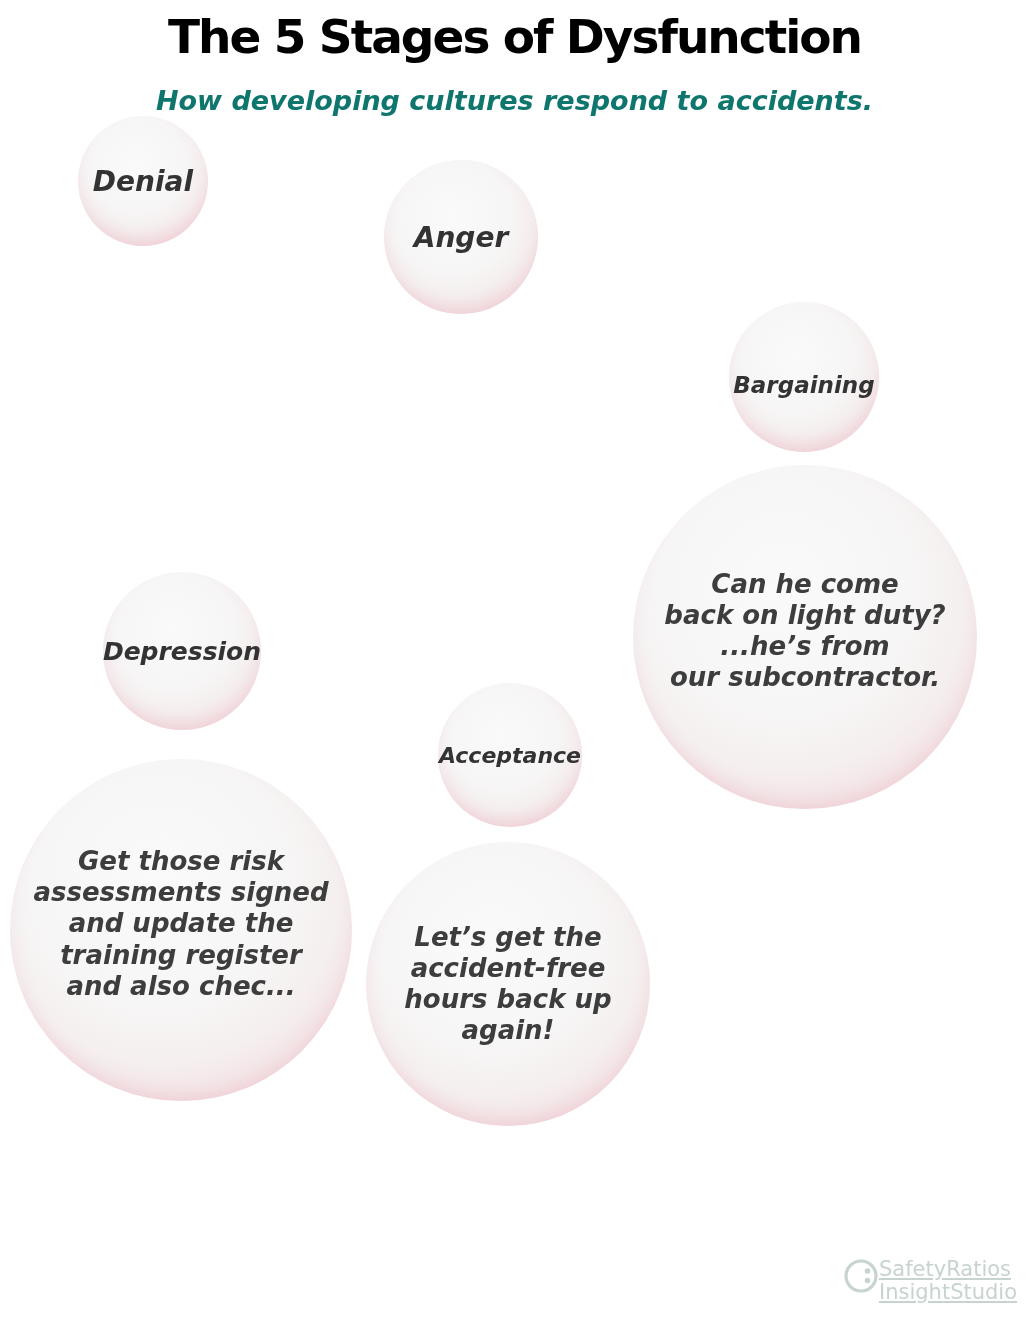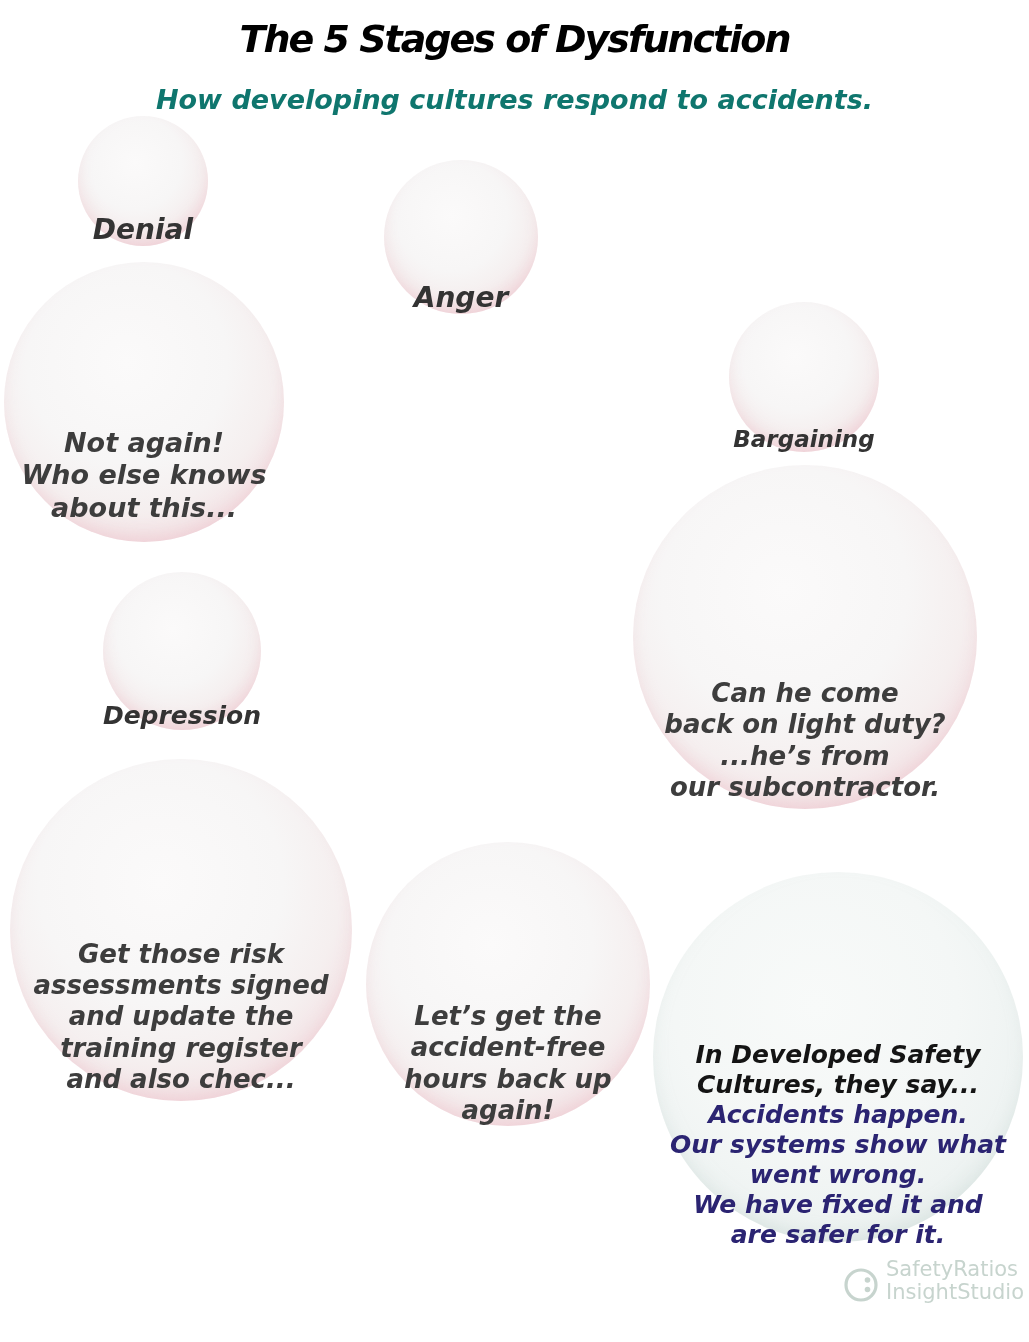--- a/index.html
+++ b/index.html
@@ -6,41 +6,40 @@
   html,body { background:#ffffff; }
   .page {
     position:relative;
     width:1029px; height:1342px;
     background:#ffffff;
     overflow:hidden;
     font-family:"DejaVu Sans", sans-serif;
   }
   .header { position:absolute; top:0; left:0; width:1029px; text-align:center; }
   .title {
-    margin-top:20px;
-    font-size:38px;
+    margin-top:12px;
+    font-size:47px;
     font-weight:bold;
     letter-spacing:-2px;
     color:#000000;
     line-height:1.05;
-    font-style:italic;
   }
   .subtitle {
     margin-top:24px;
     font-size:27px;
     font-style:italic;
     font-weight:bold;
     color:#0f766e;
     letter-spacing:0px;
   }
   .bubble {
     position:absolute;
     border-radius:50%;
     display:flex;
-    align-items:flex-end;
+    align-items:center;
     justify-content:center;
     text-align:center;
     background: radial-gradient(circle at 44% 36%,
       #fbfafa 0%, #f7f6f6 42%, #f5efef 62%, #f3e0e3 80%, #f0cbd2 96%, #eec6cd 100%);
     box-shadow: inset 0 -10px 18px -6px rgba(233,180,190,0.45);
   }
   .bubble.teal {
     background: radial-gradient(circle at 44% 36%,
       #f8faf9 0%, #f4f7f6 45%, #eef3f2 68%, #e4ecea 86%, #dde6e4 100%);
     box-shadow: inset 0 -10px 18px -6px rgba(198,214,209,0.5);
@@ -65,47 +64,43 @@
     font-size:25px;
   }
   .dev-message {
     font-style:italic; font-weight:bold;
     color:#2b2472; white-space:pre-line; line-height:1.2;
     font-size:25px;
   }
   .watermark {
     position:absolute;
     left:843px; top:1258px;
-    display:flex; align-items:flex-end; gap:7px;
+    display:flex; align-items:flex-start; 
     color:#c7d4ce;
+    text-decoration:underline;
   }
   .watermark-text {
     font-size:21px;
     line-height:1.08;
     text-align:left;
     letter-spacing:0px;
   }
 </style>
 </head>
 <body>
 
 <div class="page">
 
   <div class="header">
     <div class="title">The 5 Stages of Dysfunction</div>
     <div class="subtitle">How developing cultures respond to accidents.</div>
   </div>
 
   <div class="bubble" style="left:78px; top:116px; width:130px; height:130px;">
     <span class="label-text" style="font-size:28px;">Denial</span>
-  </div>
-  <div class="bubble" style="left:4px; top:262px; width:280px; height:280px;">
-    <span class="quote-text" style="font-size:27px; transform:translateY(-18px);">Not again!
-Who else knows
-about this...</span>
   </div>
 
   <div class="bubble" style="left:384px; top:160px; width:154px; height:154px;">
     <span class="label-text" style="font-size:28px;">Anger</span>
   </div>
 
   <div class="bubble" style="left:729px; top:302px; width:150px; height:150px;">
     <span class="label-text" style="font-size:23px;margin-top:16px;">Bargaining</span>
   </div>
   <div class="bubble" style="left:633px; top:465px; width:344px; height:344px;">
@@ -119,38 +114,30 @@
     <span class="label-text" style="font-size:25px;">Depression</span>
   </div>
   <div class="bubble" style="left:10px; top:759px; width:342px; height:342px;">
     <span class="quote-text" style="font-size:26px; transform:translateY(-6px);">Get those risk
 assessments signed
 and update the
 training register
 and also chec...</span>
   </div>
 
+  <div class="bubble" style="left:438px; top:683px; width:144px; height:144px;">
+    <span class="label-text" style="font-size:22px;">Acceptance</span>
+  </div>
   <div class="bubble" style="left:366px; top:842px; width:284px; height:284px;">
     <span class="quote-text" style="font-size:26px;">Let’s get the
 accident-free
 hours back up
 again!</span>
   </div>
 
-  <div class="bubble teal" style="left:653px; top:872px; width:370px; height:370px;">
-    <div class="dev-text" style="transform:translateY(8px);">
-      <div class="dev-intro">In Developed Safety
-Cultures, they say...</div>
-      <div class="dev-message">Accidents happen.
-Our systems show what
-went wrong.
-We have fixed it and
-are safer for it.</div>
-    </div>
-  </div>
 
   <div class="watermark">
     <span style="display:inline-flex;">
       <svg width="36" height="36" viewBox="0 0 36 36">
         <circle cx="18" cy="18" r="15" fill="none" stroke="#c7d4ce" stroke-width="3.2"></circle>
         <circle cx="24.5" cy="13" r="2.8" fill="#c7d4ce"></circle>
         <circle cx="24.5" cy="22.5" r="2.8" fill="#c7d4ce"></circle>
       </svg>
     </span>
     <span class="watermark-text">

